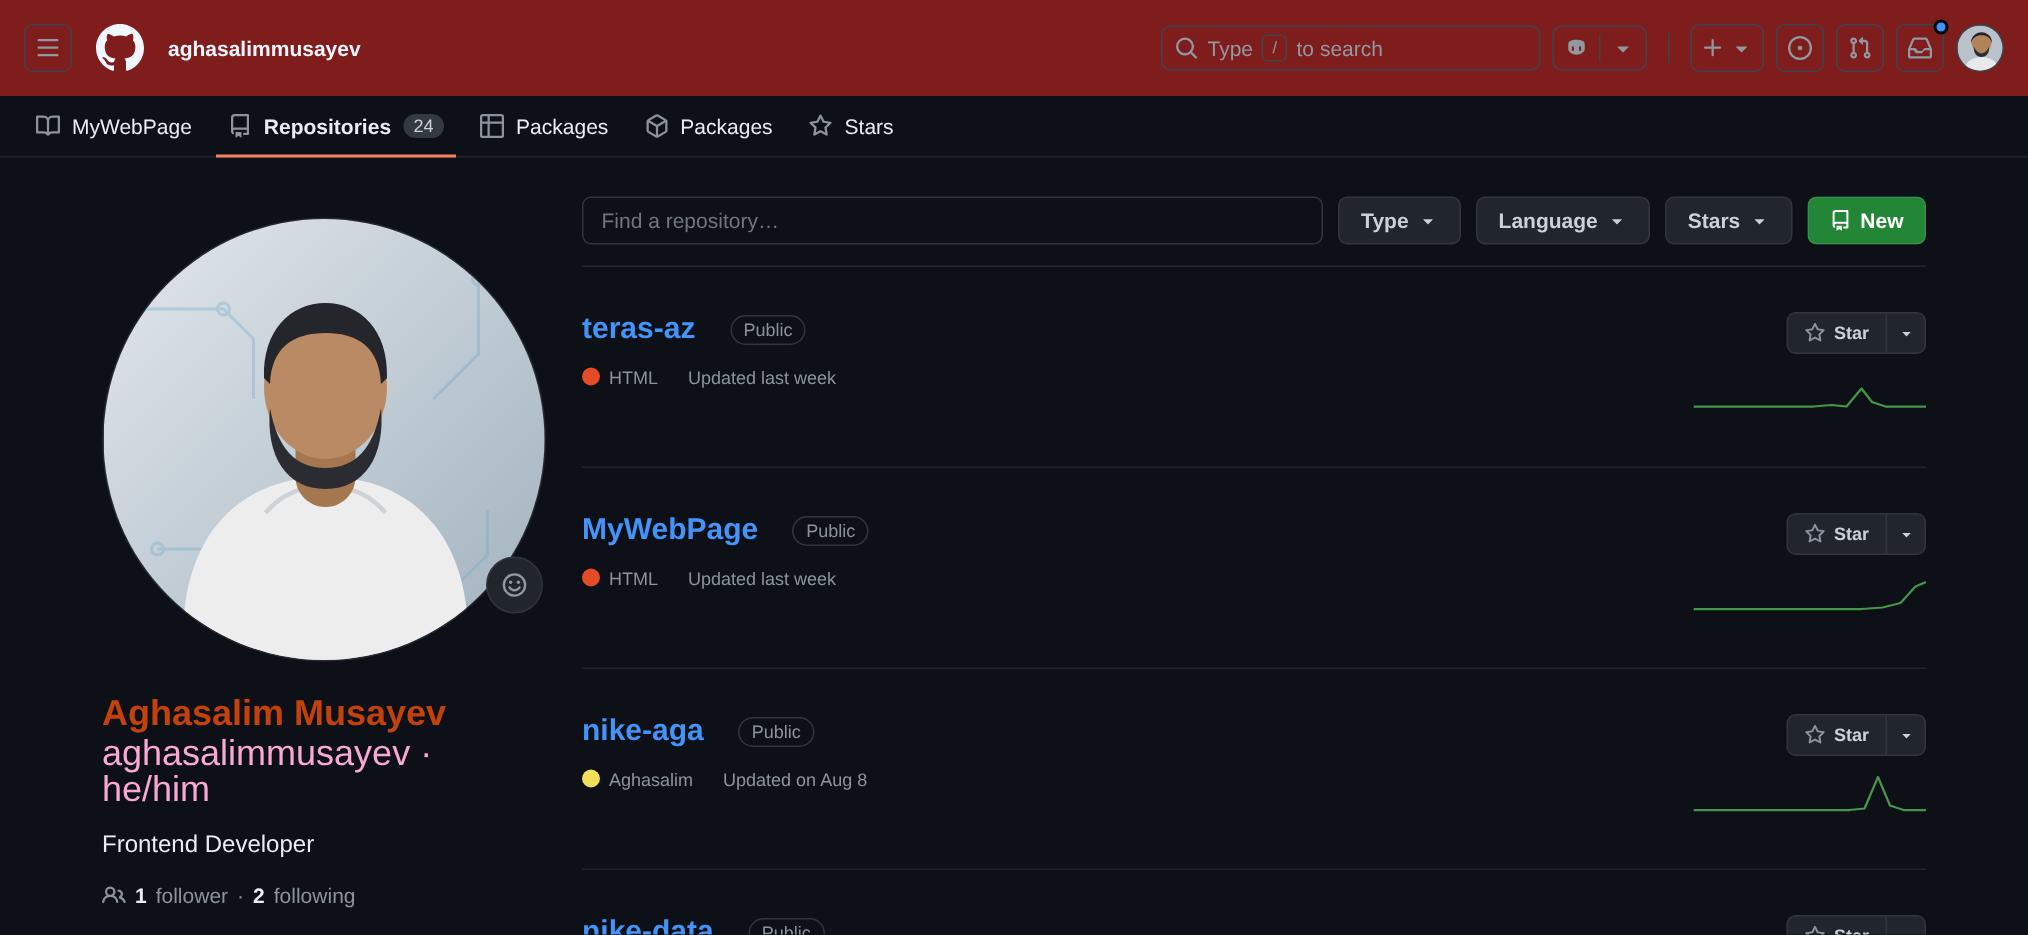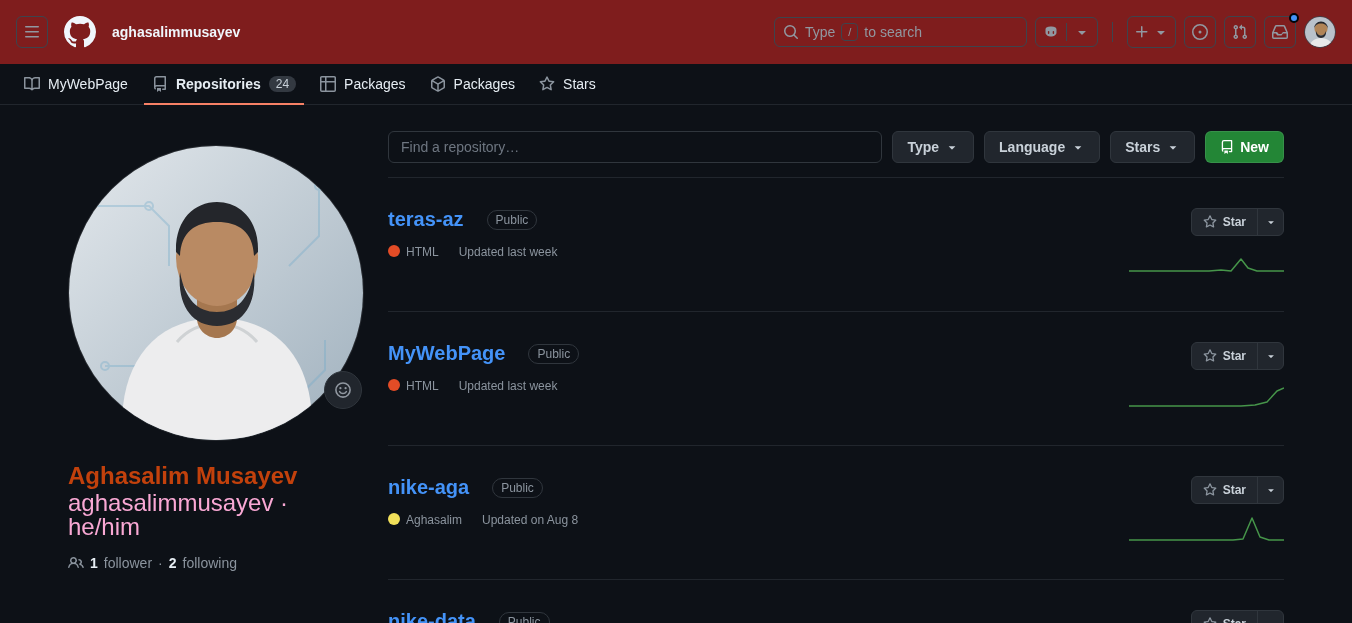--- a/index.html
+++ b/index.html
@@ -333,20 +333,21 @@
           <circle cx="8" cy="8" r="6.3" fill="none" stroke="currentColor" stroke-width="1.4"></circle>
           <circle cx="5.7" cy="6.4" r="1" fill="currentColor" stroke="none"></circle>
           <circle cx="10.3" cy="6.4" r="1" fill="currentColor" stroke="none"></circle>
           <path d="M5 9.4c.8 1.2 1.8 1.7 3 1.7s2.2-.5 3-1.7" fill="none" stroke="currentColor" stroke-width="1.4" stroke-linecap="round"></path>
         </svg>
       </button>
     </div>
 
     <h1 class="profile-name" style="margin:20px 0 0;">Aghasalim Musayev</h1>
     <div class="profile-handle">aghasalimmusayev · he/him</div>
+    <div class="profile-bio">Frontend Developer</div>
 
 
     <div class="followers-row">
       <span>
         <svg width="16" height="16" viewBox="0 0 16 16">
             <path d="M2 5.5a3.5 3.5 0 1 1 5.898 2.549 5.508 5.508 0 0 1 3.034 4.084.75.75 0 1 1-1.482.235 4 4 0 0 0-7.9 0 .75.75 0 0 1-1.482-.236A5.507 5.507 0 0 1 3.102 8.05 3.493 3.493 0 0 1 2 5.5ZM11 4a3.001 3.001 0 0 1 2.22 5.018 5.01 5.01 0 0 1 2.56 3.012.749.749 0 0 1-.885.954.752.752 0 0 1-.549-.514 3.507 3.507 0 0 0-2.522-2.372.75.75 0 0 1-.574-.73v-.352a.75.75 0 0 1 .416-.672A1.5 1.5 0 0 0 11 5.5.75.75 0 0 1 11 4Zm-5.5-.5a2 2 0 1 0-.001 3.999A2 2 0 0 0 5.5 3.5Z"></path>
           </svg>
       </span>
       <span class="cnt">1</span>
       <span>follower</span>

